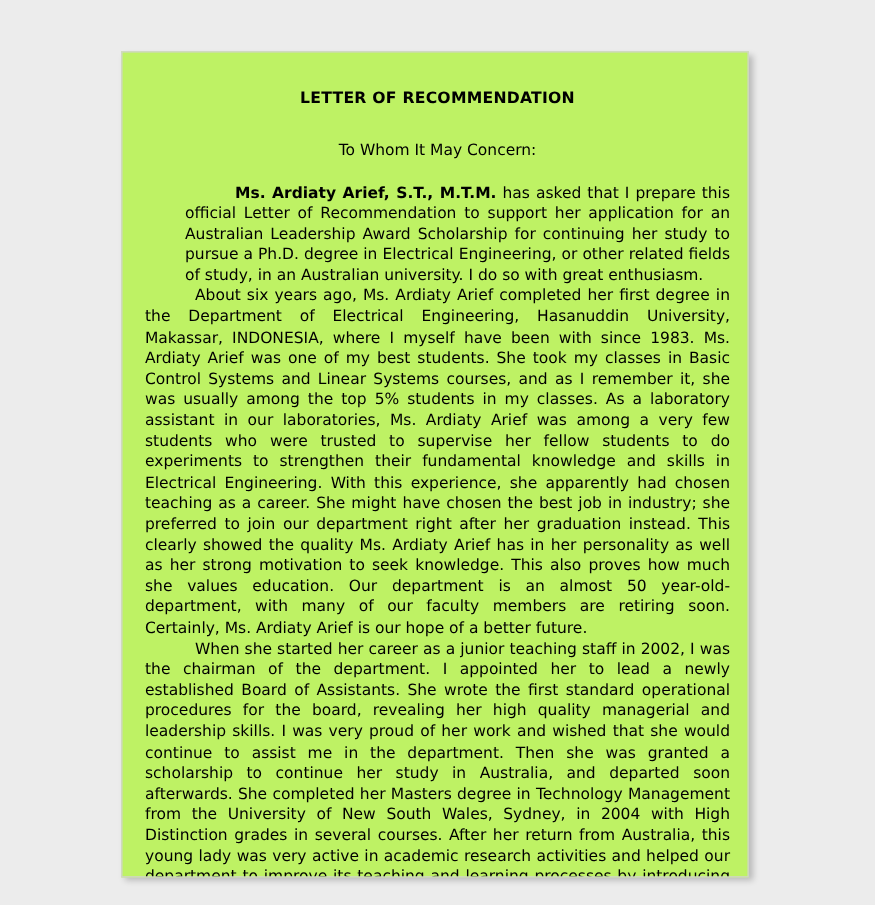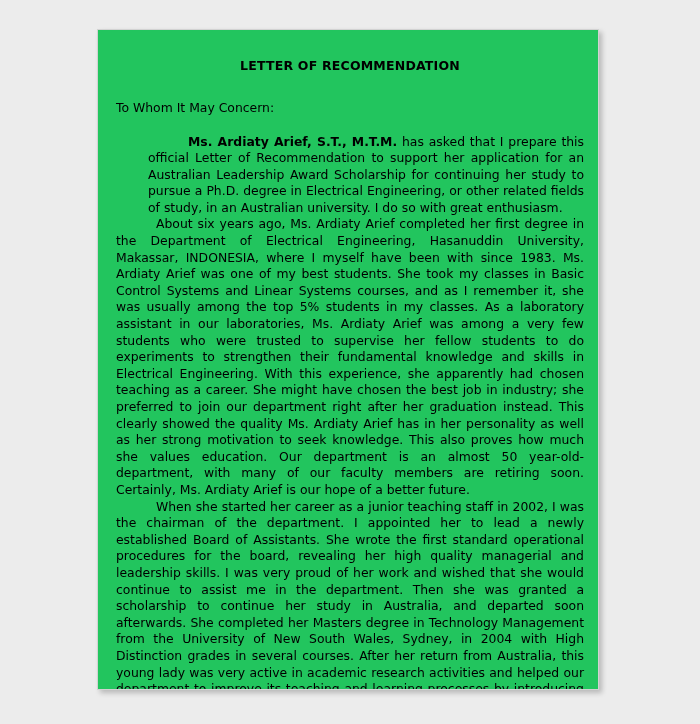--- a/index.html
+++ b/index.html
@@ -16,24 +16,24 @@
   #screen {
     position: relative;
     width: 700px;
     height: 724px;
     background: #ececec;
   }
   
   #page {
     position: absolute;
     left: 97px;
-    top: 29px;
+    top: 41px;
     width: 502px;
     height: 661px;
-    background: #22c55e;
+    background: #bef264;
     border: 1px solid #d2d2d2;
     box-shadow: 3px 3px 5px rgba(0,0,0,0.22);
     box-sizing: border-box;
     overflow: hidden;
   }
   #page-inner {
     position: absolute;
     left: 18px;
     top: 0px;
     width: 468px;
@@ -44,21 +44,21 @@
     text-align: center;
     letter-spacing: 0.2px;
     color: #000000;
     margin-top: 28px;
     margin-bottom: 0;
     line-height: 16px;
   }
   .salutation {
     font-size: 12.4px;
     color: #000000;
-    text-align: left;
+    text-align: center;
     margin-top: 26px;
     line-height: 16.5px;
   }
   .body-para {
     font-size: 12.4px;
     color: #000000;
     text-align: justify;
     text-justify: inter-word;
     line-height: 16.6px;
     margin: 0;

